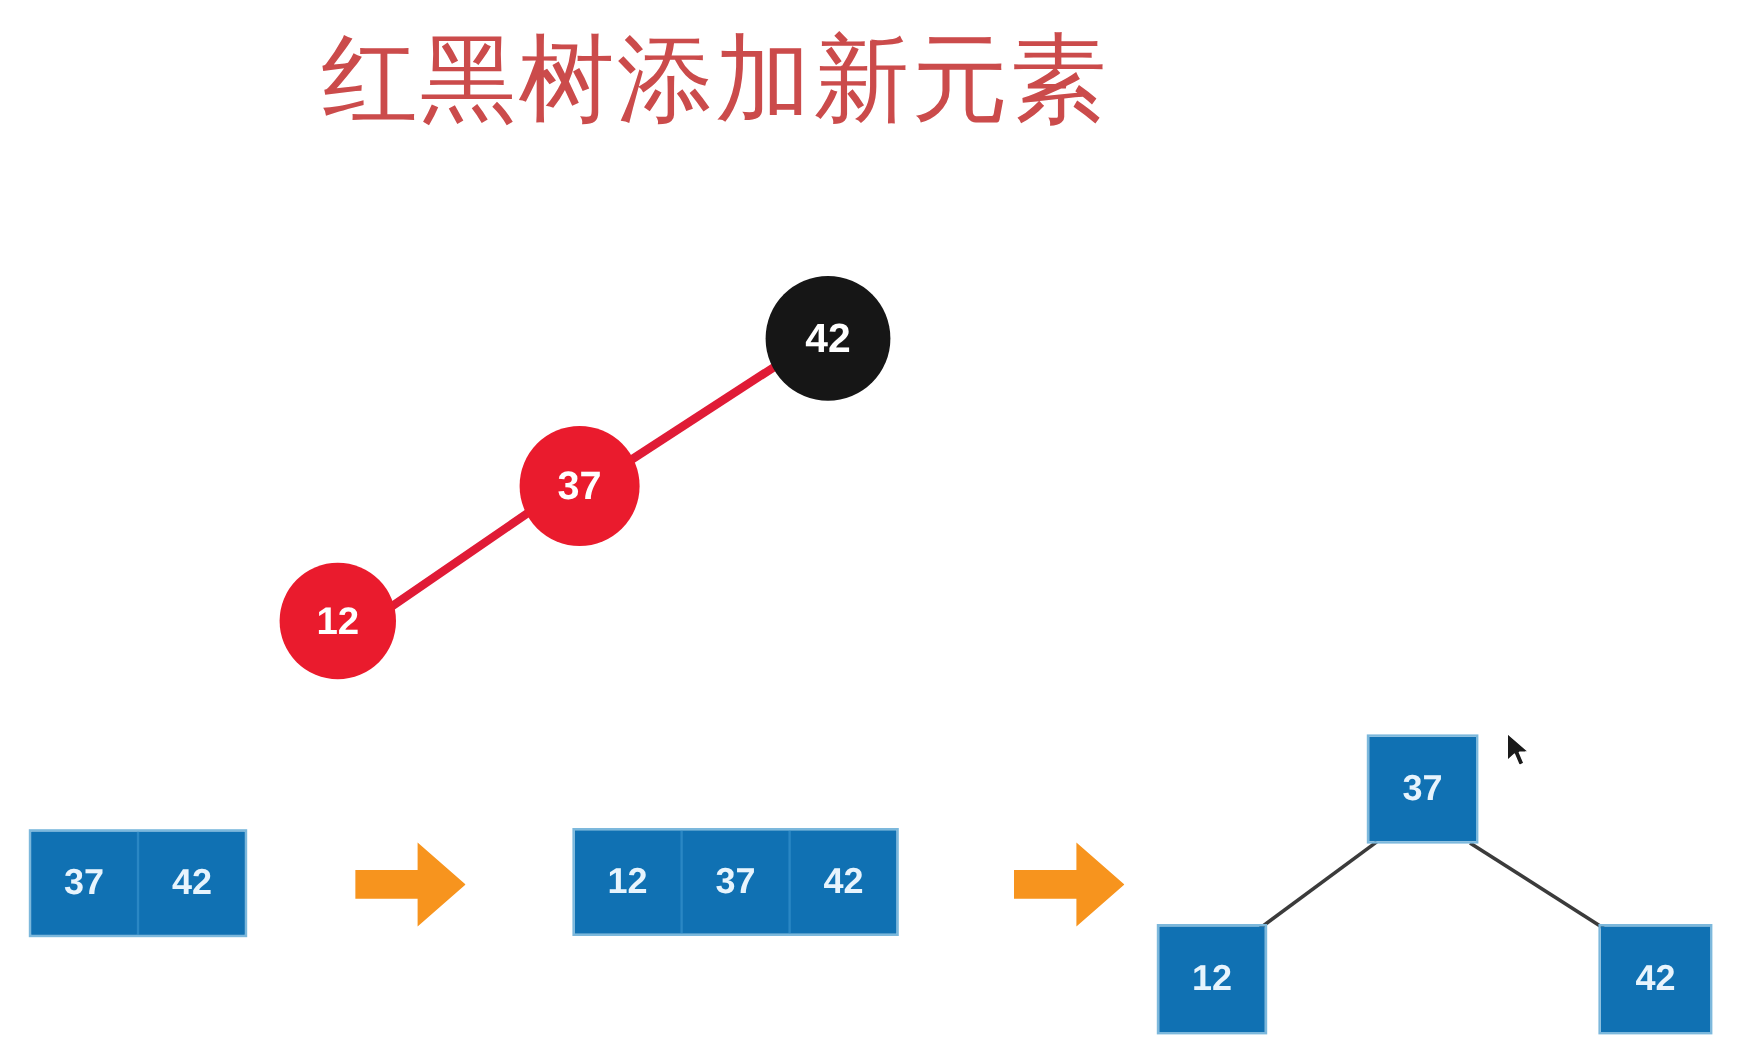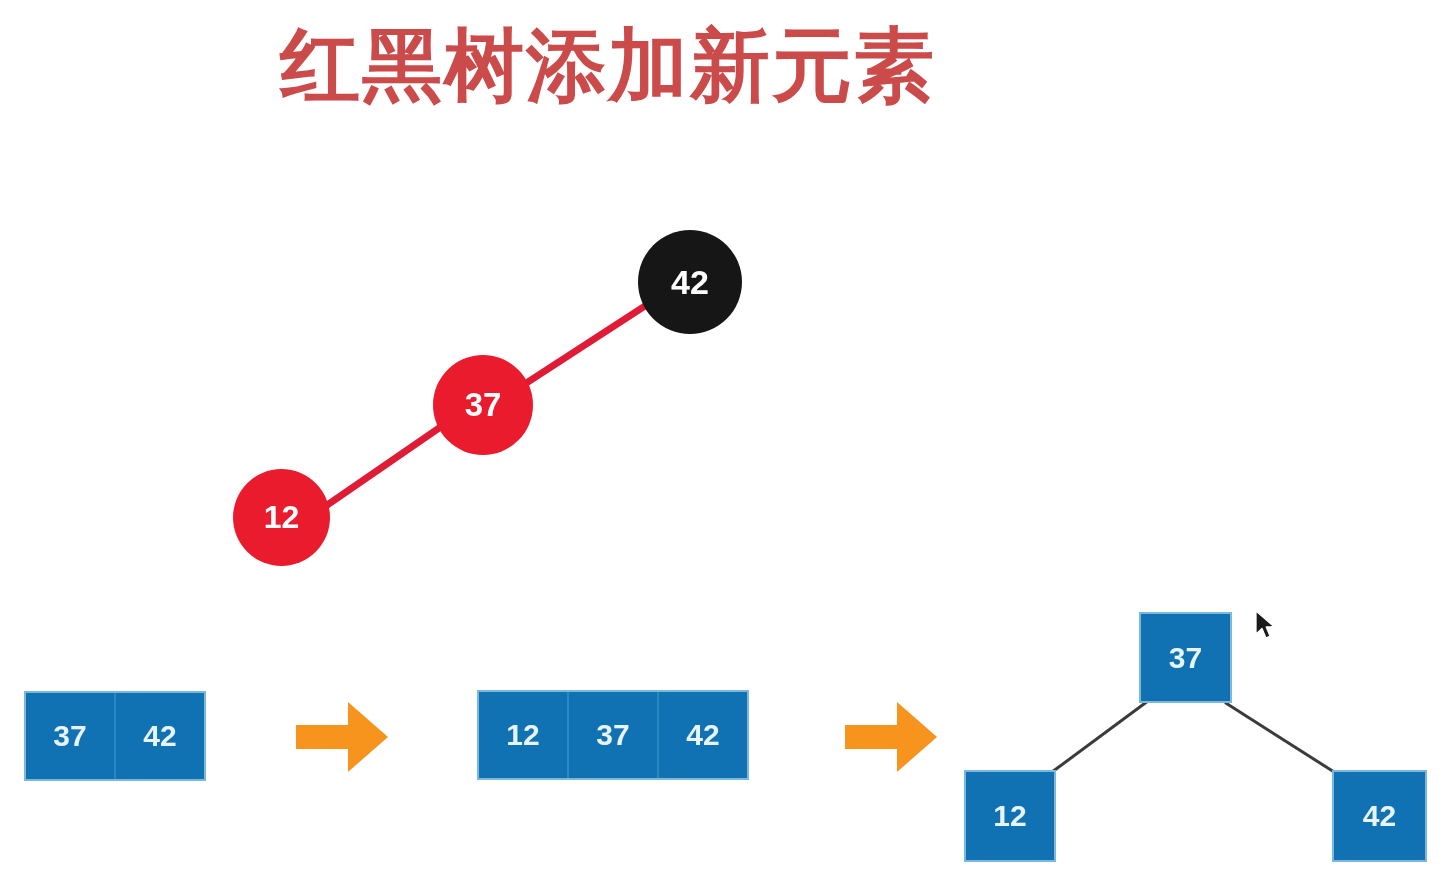--- a/index.html
+++ b/index.html
@@ -21,26 +21,25 @@
 
   
   #page-title {
     position: absolute;
     left: 0;
     top: 22px;
     width: 1192px;
     text-align: center;
     font-size: 80px;
     line-height: 1.1;
-    font-weight: 700;
+    font-weight: 400;
     letter-spacing: 2px;
     color: #cb4b4b;
     white-space: nowrap;
     user-select: none;
-    padding-left: 12px;
   }
 
   
   #rb-tree {
     position: absolute;
     left: 0;
     top: 0;
     width: 1455px;
     height: 620px;
     pointer-events: none;

